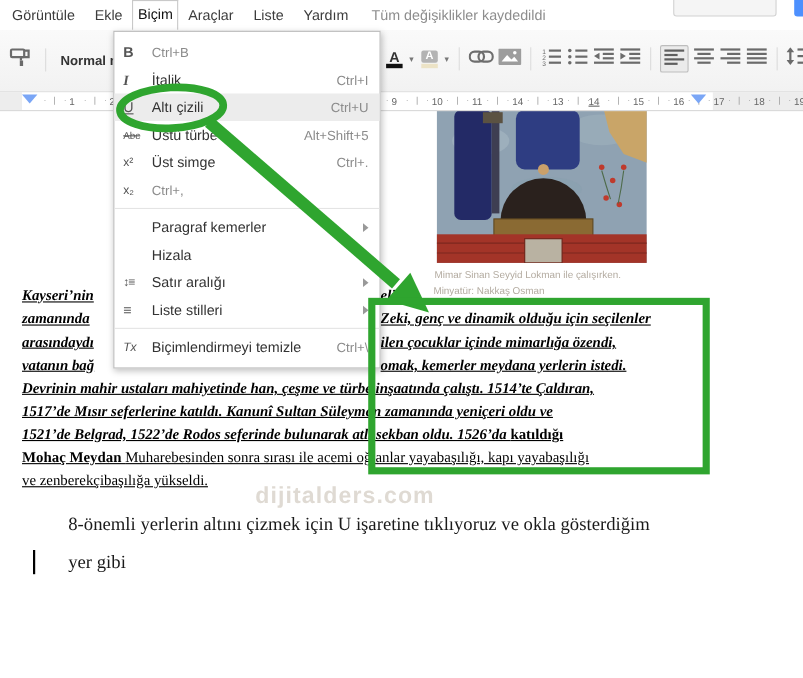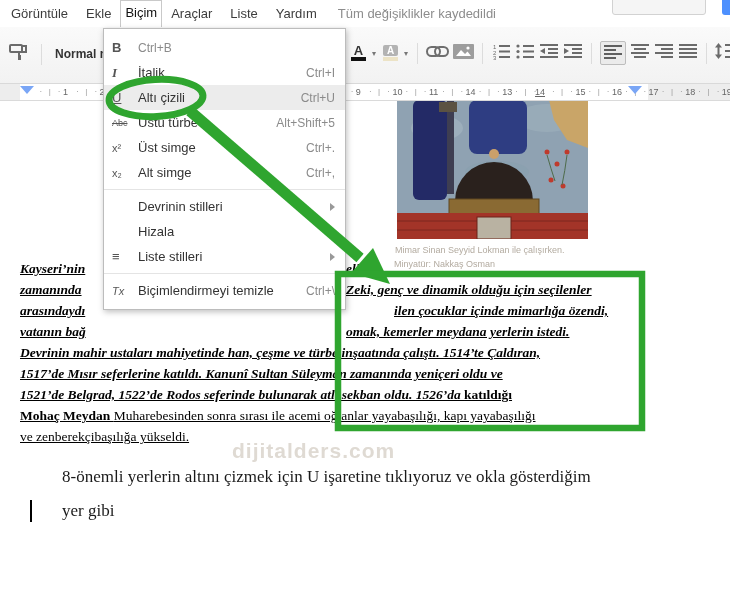--- a/index.html
+++ b/index.html
@@ -335,21 +335,21 @@
           <span class="doc-seg" style="left: 20px;"><span class="st-bi">Kayseri’nin</span></span>
           <span class="doc-seg" style="left: 329px;"><span class="st-bi">an</span></span>
           <span class="doc-seg" style="left: 346px;"><span class="st-bi">elim</span></span>
         </div>
         <div class="doc-line" style="top: 181px;">
           <span class="doc-seg" style="left: 20px;"><span class="st-bi">zamanında</span></span>
           <span class="doc-seg" style="left: 346px;"><span class="st-bi">Zeki, genç ve dinamik olduğu için seçilenler</span></span>
         </div>
         <div class="doc-line" style="top: 202px;">
           <span class="doc-seg" style="left: 20px;"><span class="st-bi">arasındaydı</span></span>
-          <span class="doc-seg" style="left: 346px; padding-left: 48px;"><span class="st-bi">ilen çocuklar içinde mimarlığa özendi,</span></span>
+          <span class="doc-seg" style="left: 346px;"><span class="st-bi">ilen çocuklar içinde mimarlığa özendi,</span></span>
         </div>
         <div class="doc-line" style="top: 223px;">
           <span class="doc-seg" style="left: 20px;"><span class="st-bi">vatanın bağ</span></span>
           <span class="doc-seg" style="left: 346px;"><span class="st-bi">omak, kemerler meydana yerlerin istedi.</span></span>
         </div>
         <div class="doc-line" style="top: 244px;">
           <span class="doc-seg" style="left: 20px;"><span class="st-bi">Devrinin mahir ustaları mahiyetinde han, çeşme ve türbe inşaatında çalıştı. 1514’te Çaldıran,</span></span>
         </div>
         <div class="doc-line" style="top: 265px;">
           <span class="doc-seg" style="left: 20px;"><span class="st-bi">1517’de Mısır seferlerine katıldı. Kanunî Sultan Süleyman zamanında yeniçeri oldu ve</span></span>
@@ -392,32 +392,36 @@
         <span class="menu-label">Üstü türbe</span>
         <span class="menu-shortcut">Alt+Shift+5</span>
       </div>
       <div class="menu-row">
         <span class="menu-icon mi-superscript"></span>
         <span class="menu-label">Üst simge</span>
         <span class="menu-shortcut">Ctrl+.</span>
       </div>
       <div class="menu-row">
         <span class="menu-icon mi-subscript"></span>
-        <span class="menu-label">Alt simge</span>
         <span class="menu-shortcut">Ctrl+,</span>
       </div>
       <div class="menu-sep"></div>
       <div class="menu-row">
         <span class="menu-icon"></span>
-        <span class="menu-label">Devrinin stilleri</span>
+        <span class="menu-label">Paragraf kemerler</span>
         <span class="menu-arrow"></span>
       </div>
       <div class="menu-row">
         <span class="menu-icon"></span>
         <span class="menu-label">Hizala</span>
+        <span class="menu-arrow"></span>
+      </div>
+      <div class="menu-row">
+        <span class="menu-icon mi-line-spacing"></span>
+        <span class="menu-label">Satır aralığı</span>
         <span class="menu-arrow"></span>
       </div>
       <div class="menu-row">
         <span class="menu-icon mi-list-styles"></span>
         <span class="menu-label">Liste stilleri</span>
         <span class="menu-arrow"></span>
       </div>
       <div class="menu-sep"></div>
       <div class="menu-row">
         <span class="menu-icon mi-clear-formatting"></span>

